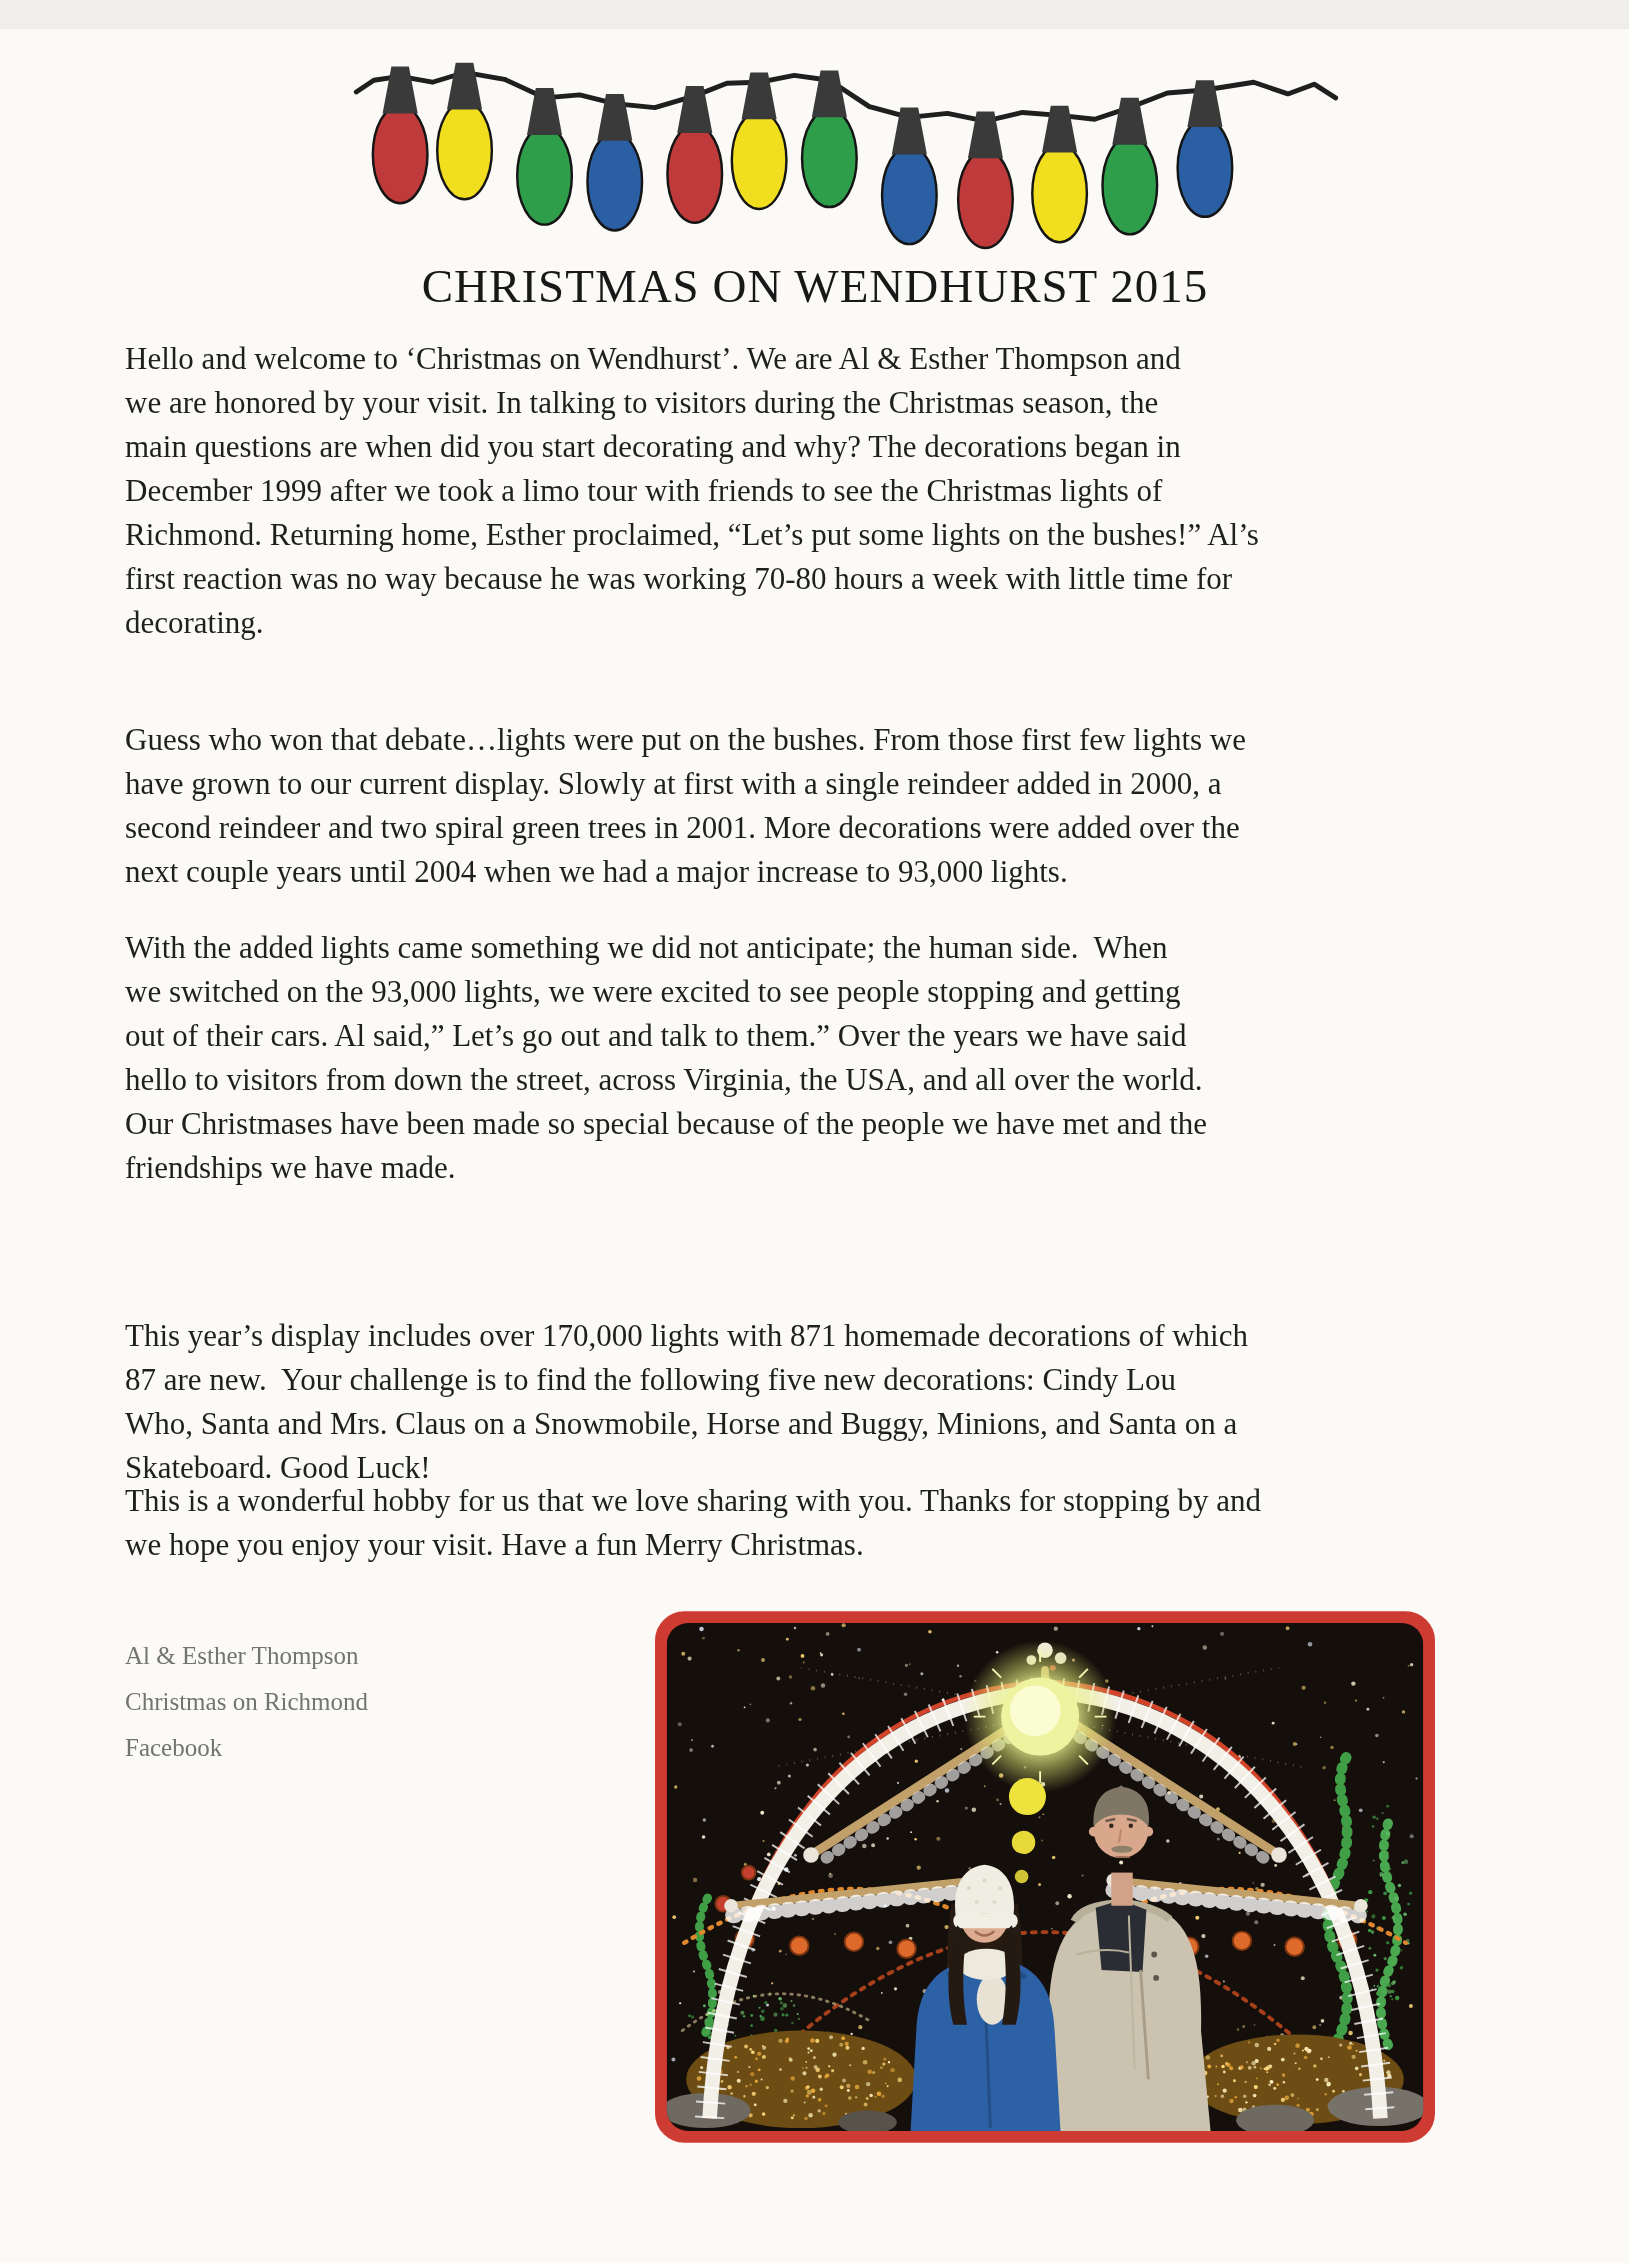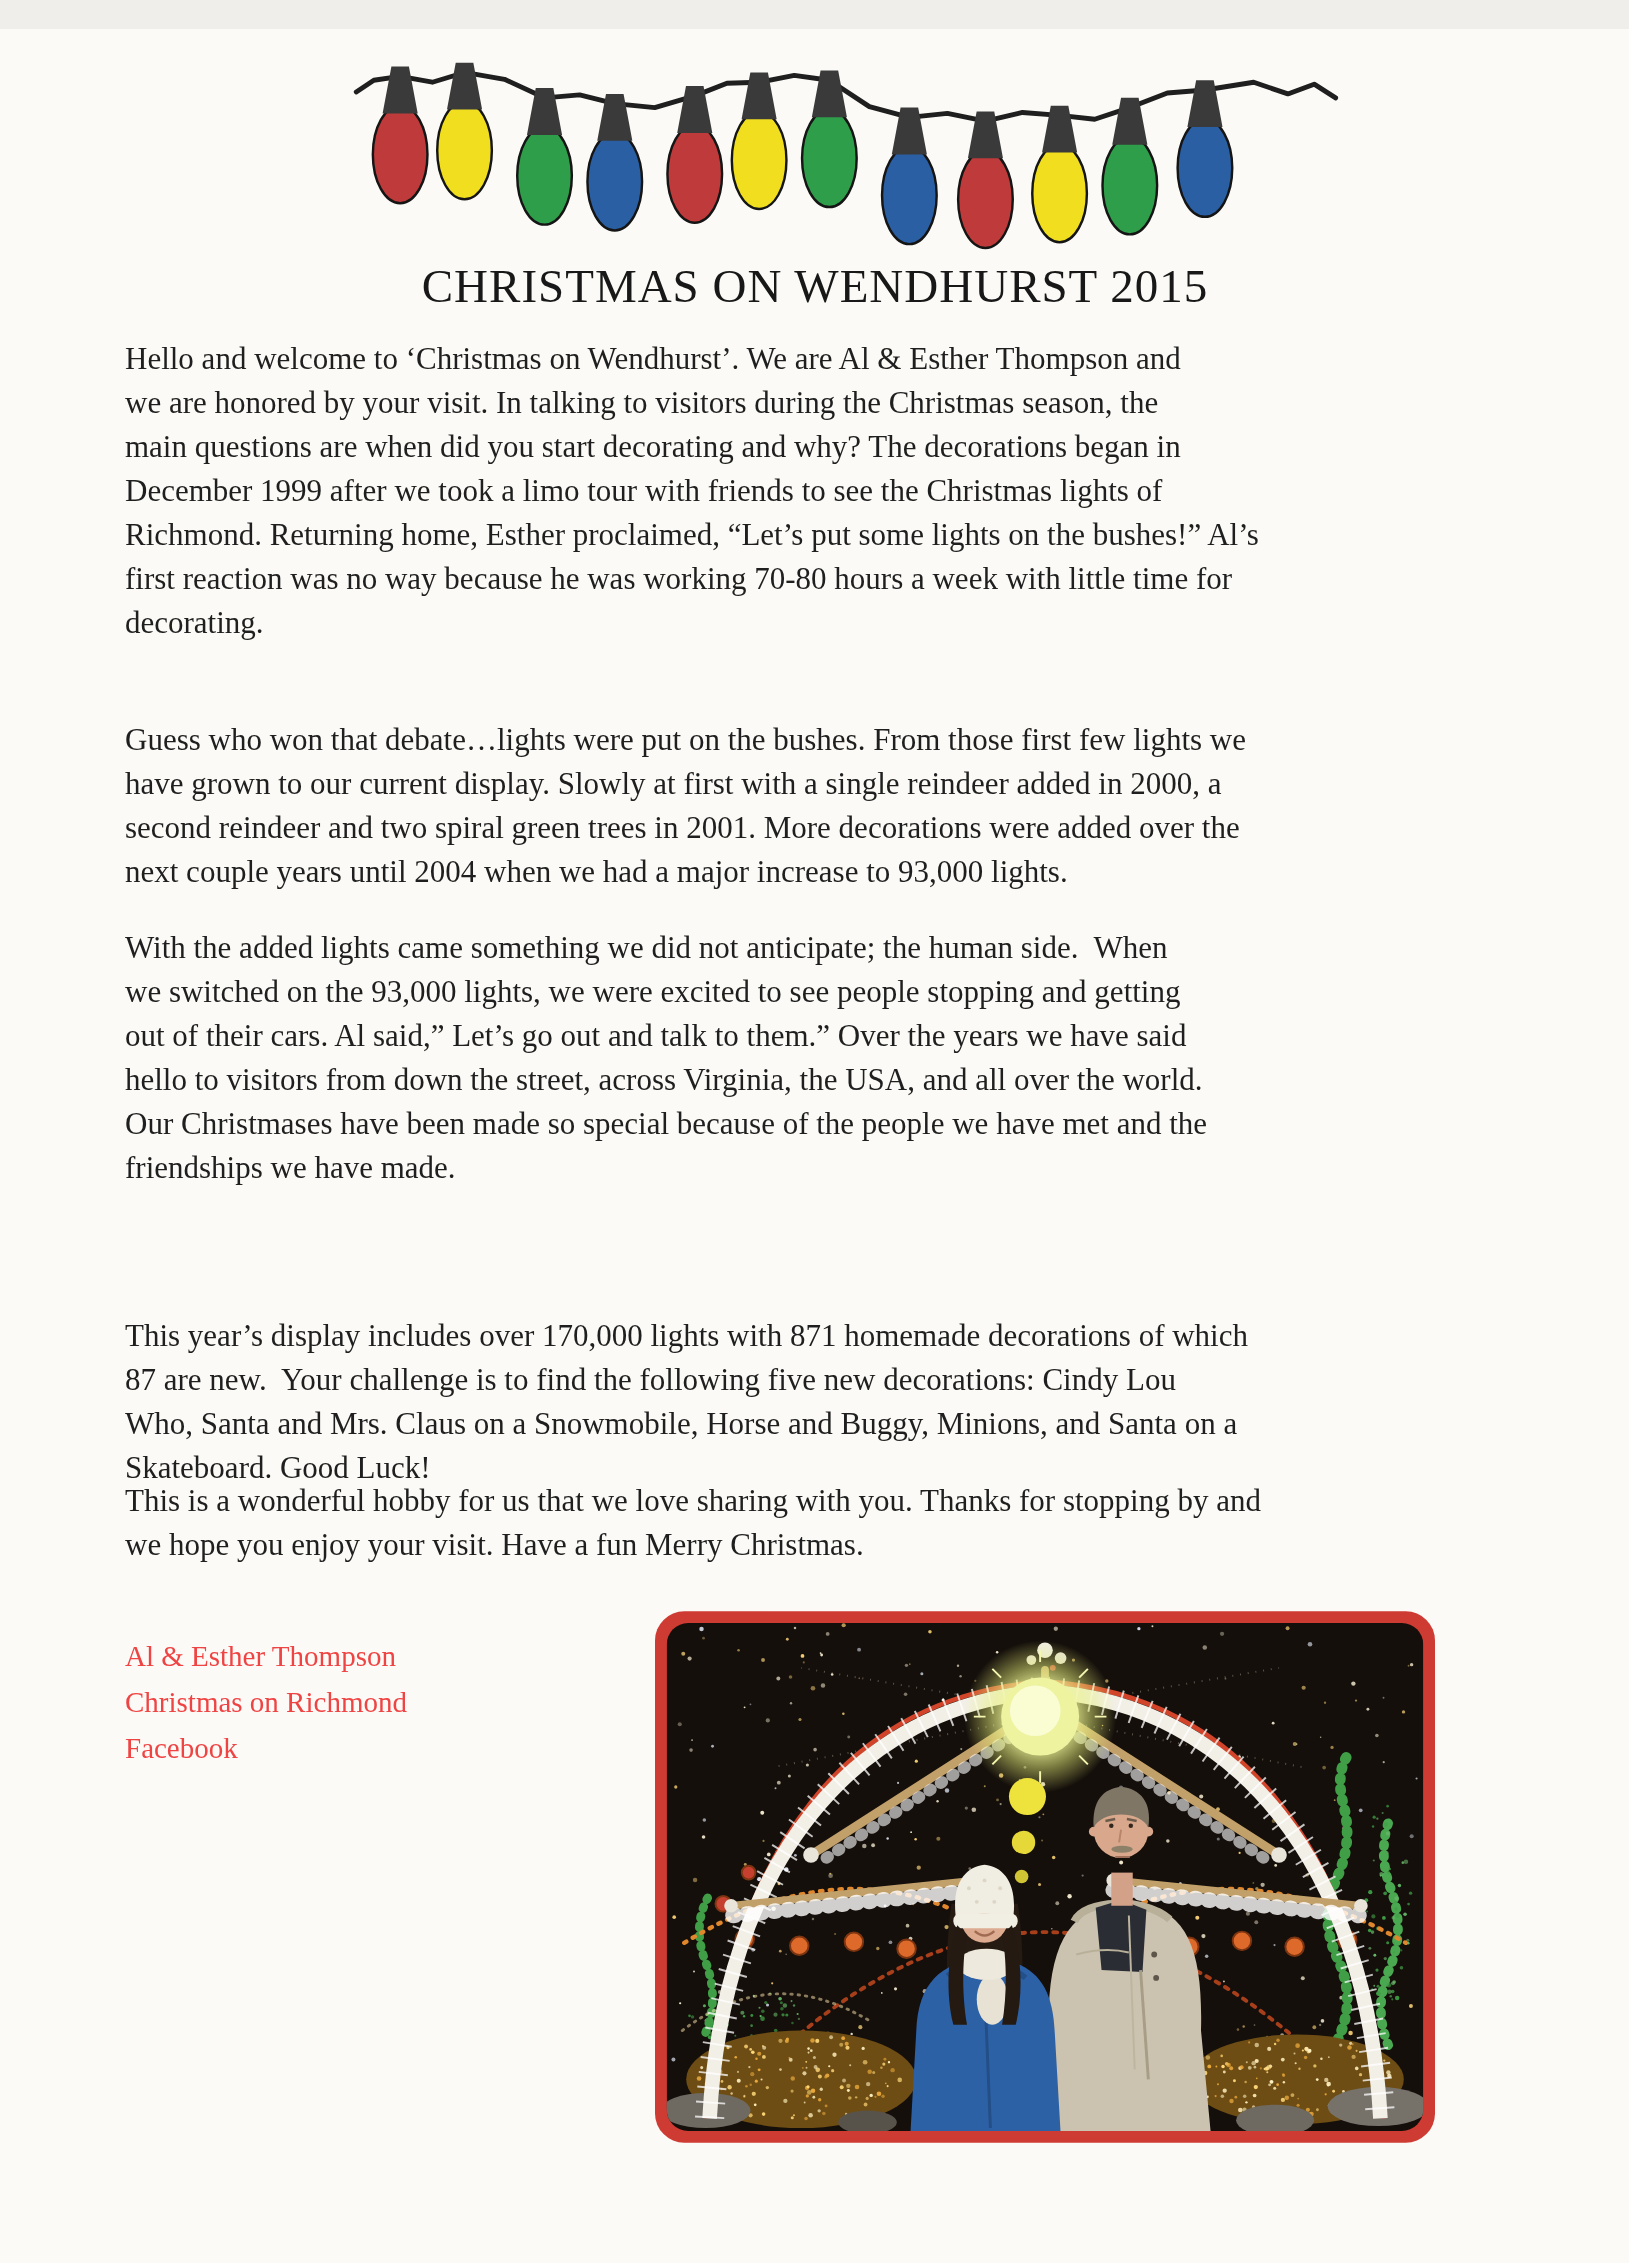--- a/index.html
+++ b/index.html
@@ -23,21 +23,21 @@
     font-size:31px; line-height:44px; color:#1f1f1f;
     white-space:pre-wrap;
   }
   #p1 { top:308px; }
   #p2 { top:689px; }
   #p3 { top:897px; }
   #p4 { top:1285px; }
   #p5 { top:1450px; }
   .signature {
     position:absolute; left:125px; top:1604px;
-    font-size:29px; line-height:46px; color:#ef4444;
+    font-size:25px; line-height:46px; color:#737373;
   }
   .photo-wrap { position:absolute; left:655px; top:1582px; width:780px; height:532px; }
   .photo-wrap svg { display:block; }
 </style>
 </head>
 <body>
 
 <div class="page">
 
   <svg id="garland-svg" class="garland" viewBox="0 0 1060 212">

